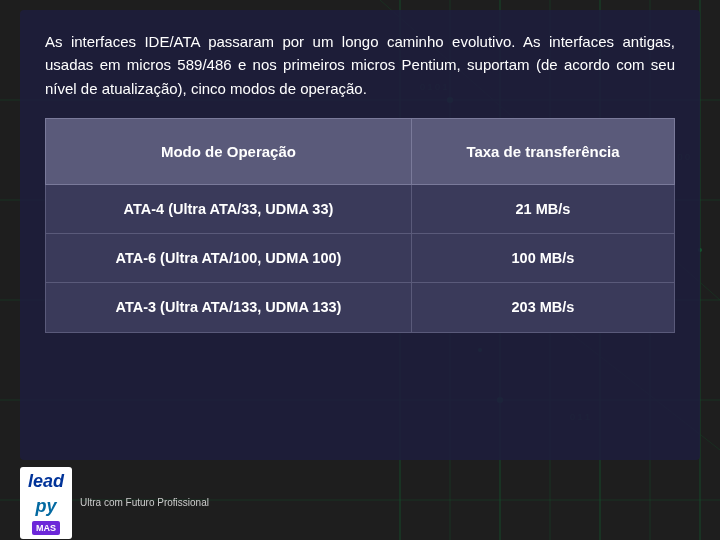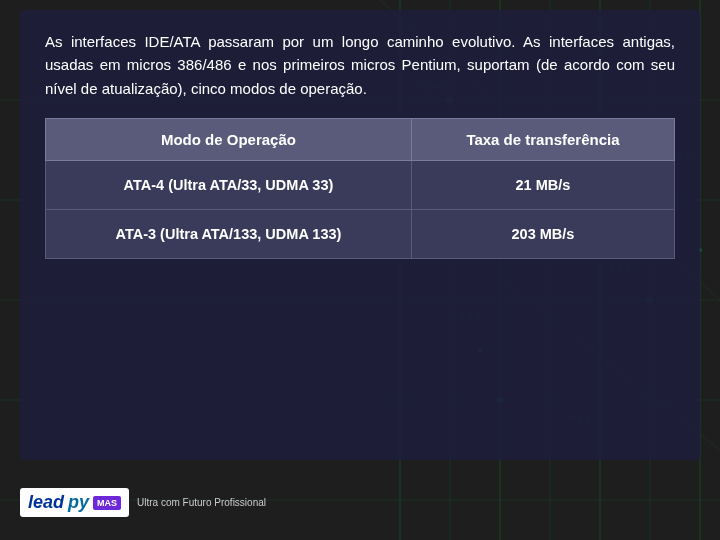--- a/index.html
+++ b/index.html
@@ -67,21 +67,21 @@
     }
 
     thead tr {
       background-color: #5a5a7a;
     }
 
     thead th {
       color: #ffffff;
       font-size: 15px;
       font-weight: bold;
-      padding: 12px 16px;
+      padding: 24px 16px;
       text-align: center;
       border: 1px solid #7a7a9a;
     }
 
     tbody tr {
       background-color: #3a3a5a;
     }
 
     tbody tr:nth-child(odd) {
       background-color: #3a3a5a;
@@ -118,20 +118,21 @@
       gap: 8px;
     }
 
     .logo-box {
       background: #ffffff;
       border-radius: 3px;
       padding: 4px 8px;
       display: flex;
       align-items: center;
       gap: 4px;
+      flex-direction: column;
     }
 
     .logo-text-main {
       color: #003399;
       font-size: 18px;
       font-weight: 900;
       font-style: italic;
     }
 
     .logo-text-sub {
@@ -190,36 +191,40 @@
       <text x="530" y="180" fill="#00cc55" font-size="9" opacity="0.6">1 0 1</text>
       <text x="610" y="270" fill="#00cc55" font-size="9" opacity="0.6">0 0 1</text>
       <text x="460" y="320" fill="#00cc55" font-size="9" opacity="0.6">1 1 0</text>
       <text x="570" y="420" fill="#00cc55" font-size="9" opacity="0.6">0 1 1</text>
       <text x="670" y="160" fill="#00cc55" font-size="9" opacity="0.6">1 0 0</text>
     </svg>
   </div>
 </div>
 
 <div class="content-area">
-  <p class="intro-text">As interfaces IDE/ATA passaram por um longo caminho evolutivo. As interfaces antigas, usadas em micros 386/486 e nos primeiros micros Pentium, suportam (de acordo com seu nível de atualização), cinco modos de operação.</p>
+  <p class="intro-text">As interfaces IDE/ATA passaram por um longo caminho evolutivo. As interfaces antigas, usadas em micros 589/486 e nos primeiros micros Pentium, suportam (de acordo com seu nível de atualização), cinco modos de operação.</p>
 
   <div class="table-wrapper">
     <table>
       <thead>
         <tr>
           <th>Modo de Operação</th>
           <th>Taxa de transferência</th>
         </tr>
       </thead>
       <tbody id="table-body">
       <tr>
             <td>ATA-4 (Ultra ATA/33, UDMA 33)</td>
             <td>21 MB/s</td>
           </tr>
           <tr>
+            <td>ATA-6 (Ultra ATA/100, UDMA 100)</td>
+            <td>100 MB/s</td>
+          </tr>
+          <tr>
             <td>ATA-3 (Ultra ATA/133, UDMA 133)</td>
             <td>203 MB/s</td>
           </tr>
         </tbody>
     </table>
   </div>
 </div>
 
 <div class="footer-area">
   <div class="logo-area">

